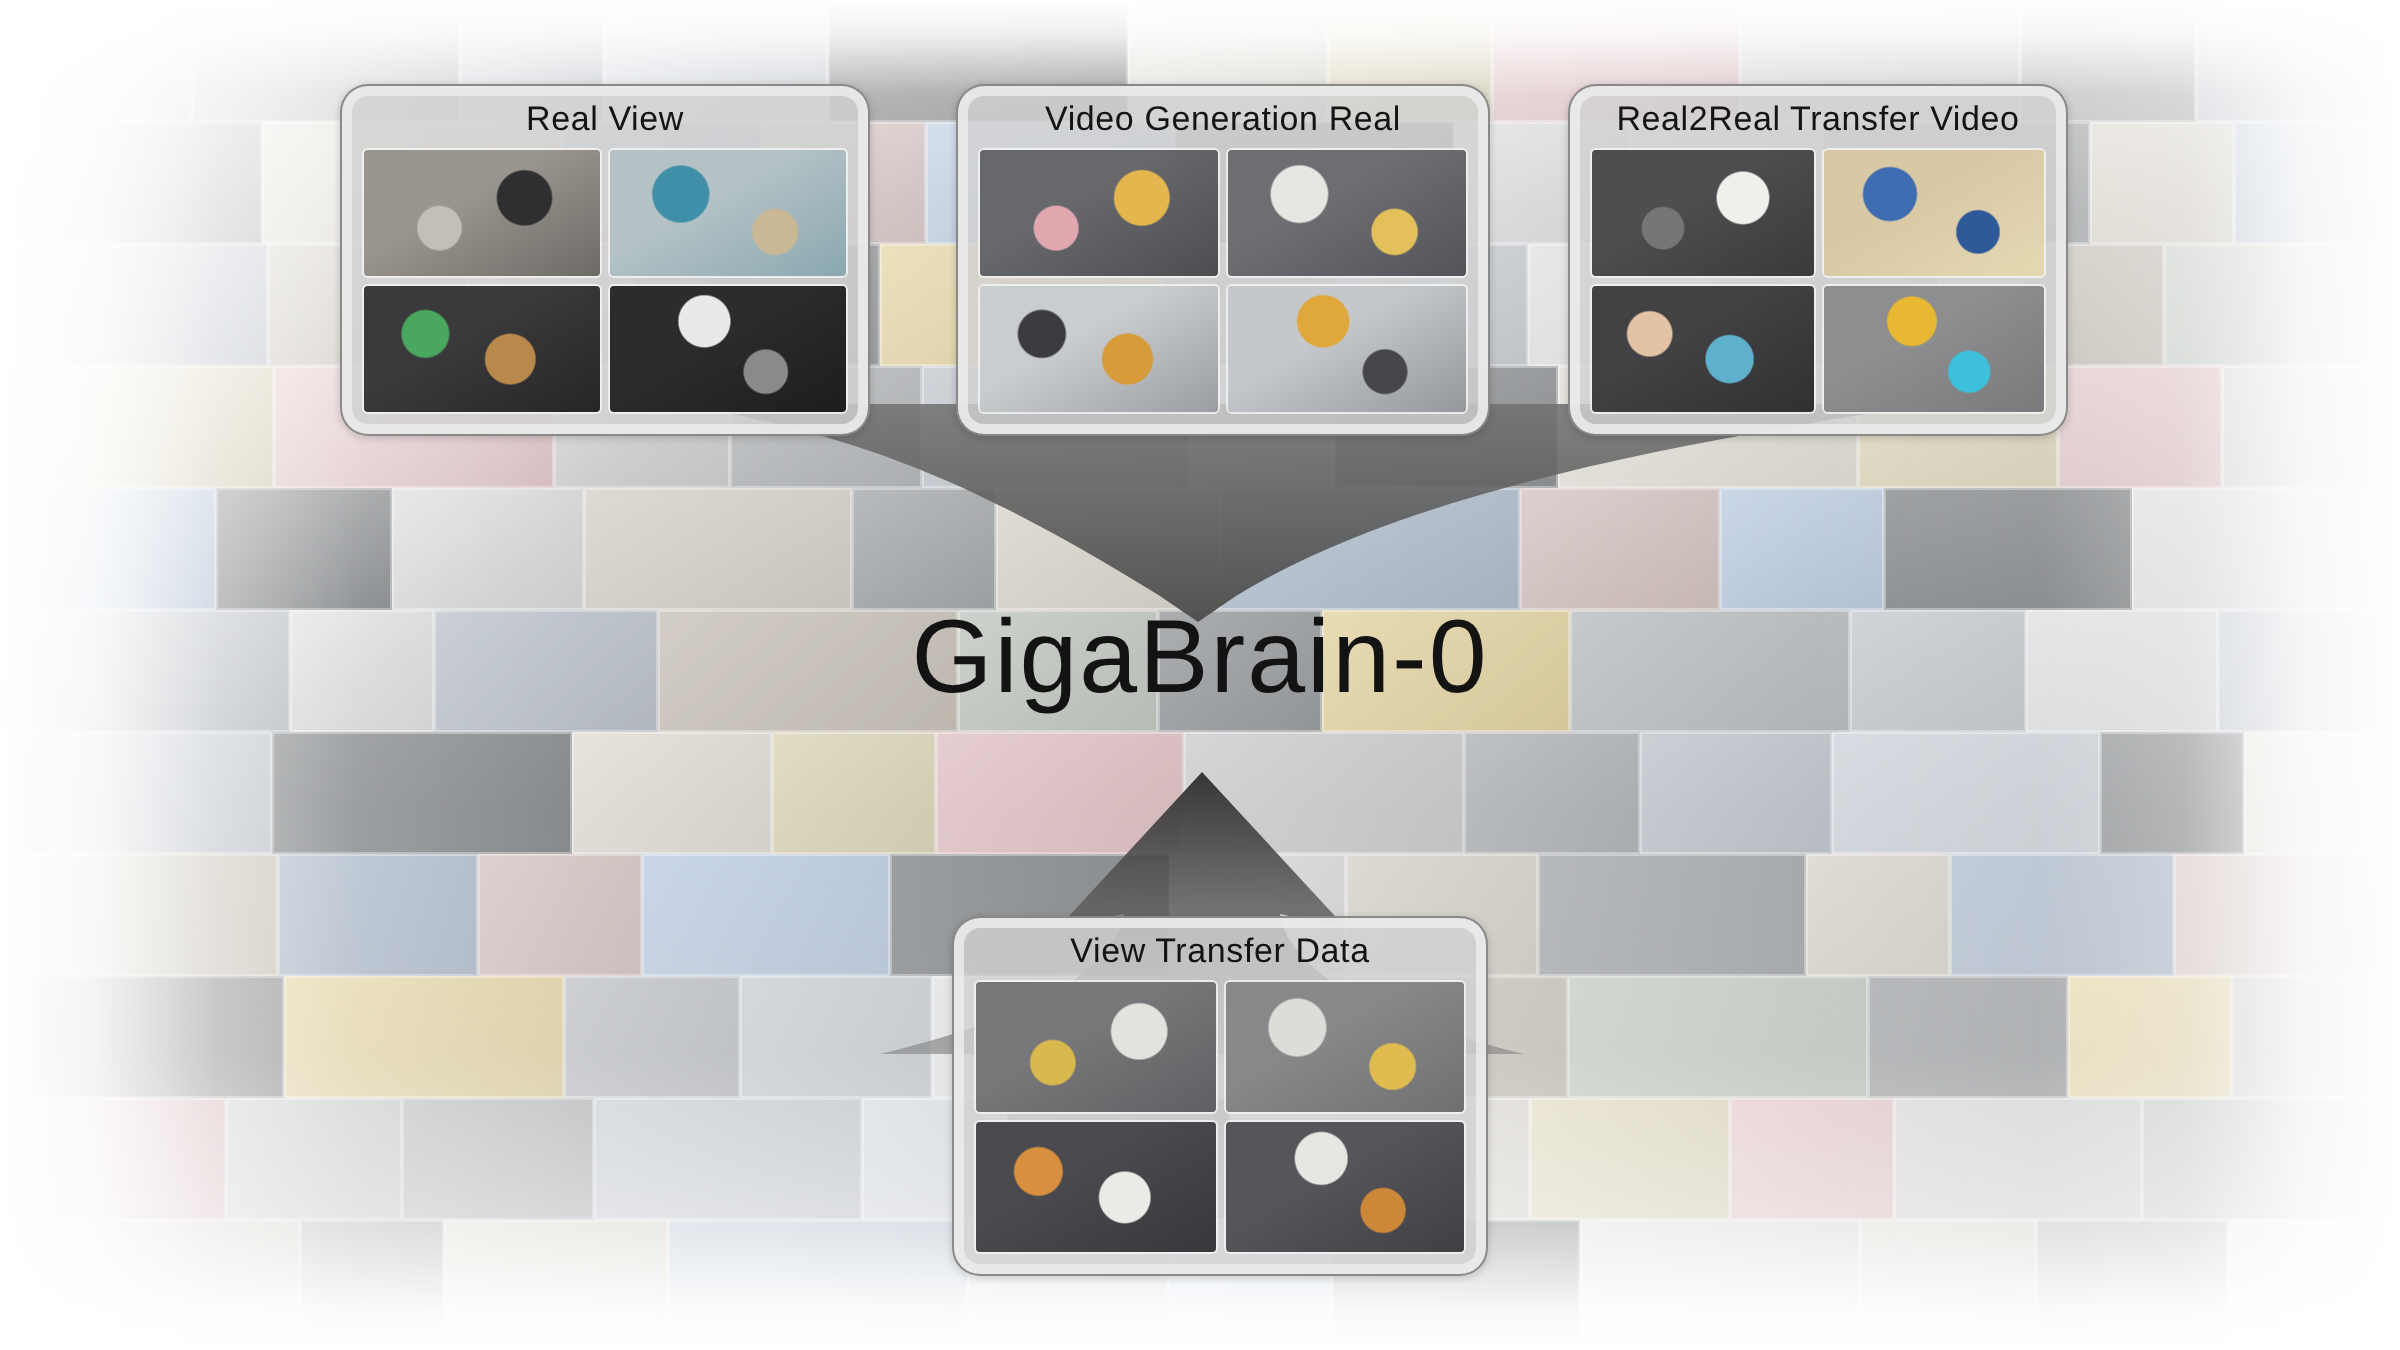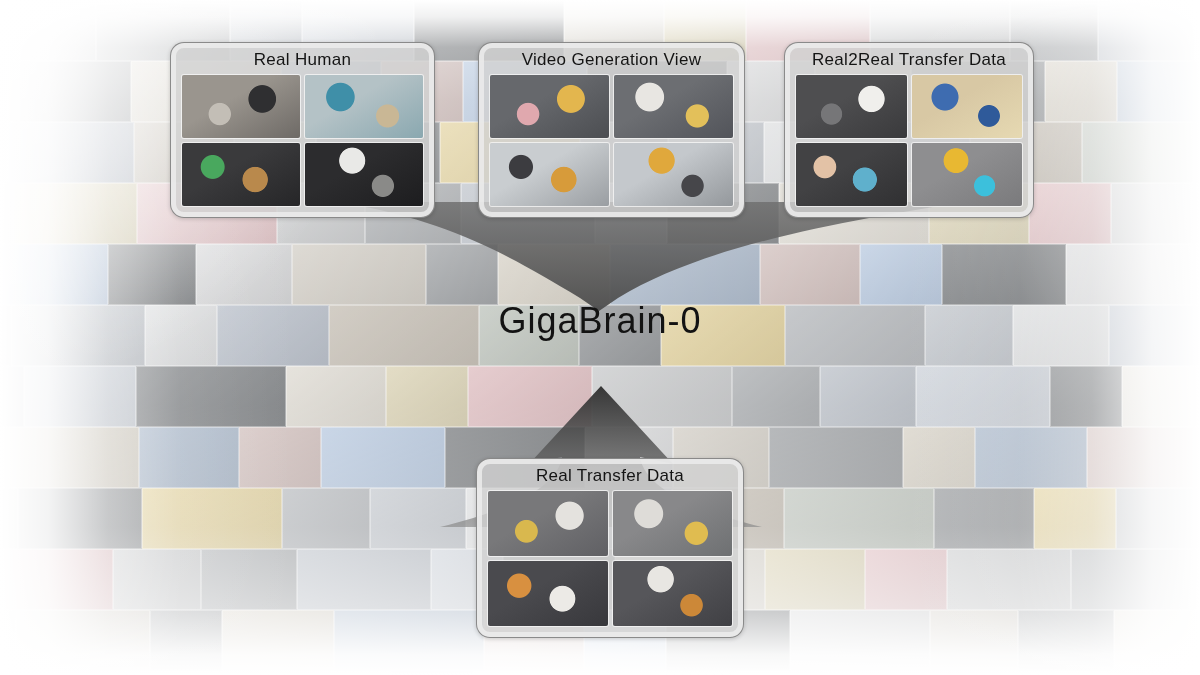--- a/index.html
+++ b/index.html
@@ -49,21 +49,21 @@
   .pos-br{left:784px;top:458px;width:252px;height:180px;}
   .panel-title{
     font-size:17px;font-weight:400;letter-spacing:.3px;color:#141414;
     text-align:center;margin:2px 0 5px;line-height:1.2;white-space:nowrap;
   }
   .photo-grid{flex:1;display:grid;grid-template-columns:1fr 1fr;grid-template-rows:1fr 1fr;gap:5px;}
   .photo{border-radius:2px;box-shadow:0 0 0 1px rgba(248,248,248,.75);background:#888;}
   
   .main-title{
     position:absolute;left:0;right:0;top:303px;text-align:center;
-    font-size:36px;font-weight:400;letter-spacing:1px;color:#131313;line-height:1;
+    font-size:52px;font-weight:400;letter-spacing:1px;color:#131313;line-height:1;
   }
 </style>
 </head>
 <body>
 
 <div class="stage">
 
   <div id="collage" class="collage">
       <div class="c-row" style="height: 61px; margin-left: 0px;">
         <div class="c-tile" style="width: 96px; background-color: rgb(182, 184, 186);"></div>
@@ -242,52 +242,52 @@
       <linearGradient id="gBot" x1="0" y1="386" x2="0" y2="530" gradientUnits="userSpaceOnUse">
         <stop offset="0" stop-opacity="0.95" stop-color="#2e2e2e"></stop>
         <stop offset="1" stop-opacity="0.7" stop-color="#909090"></stop>
       </linearGradient>
     </defs>
     <path fill="url(#gTop)" d="M340,202 L962,202 C870,218 712,240 618,298 L599,311 L580,298 C486,240 430,218 340,202 Z"></path>
     <path fill="url(#gBot)" d="M601,386 L673,464 L640,457 C645,490 700,512 762,527 L440,527 C502,512 557,490 562,457 L529,464 Z"></path>
   </svg>
 
   <section class="panel pos-tl">
-    <h2 class="panel-title">Real Human</h2>
+    <h2 class="panel-title">Real View</h2>
     <div class="photo-grid">
       <div class="photo" style="background: radial-gradient(circle at 68% 38%, rgb(47, 47, 49) 0px, rgb(47, 47, 49) 15%, transparent 16%), radial-gradient(circle at 32% 62%, rgb(195, 190, 182) 0px, rgb(195, 190, 182) 12%, transparent 13%), linear-gradient(150deg, rgb(154, 149, 142) 0%, rgb(154, 149, 142) 40%, rgb(110, 106, 102) 100%);"></div>
       <div class="photo" style="background: radial-gradient(circle at 30% 35%, rgb(63, 143, 168) 0px, rgb(63, 143, 168) 15%, transparent 16%), radial-gradient(circle at 70% 65%, rgb(201, 183, 149) 0px, rgb(201, 183, 149) 12%, transparent 13%), linear-gradient(150deg, rgb(180, 194, 198) 0%, rgb(180, 194, 198) 40%, rgb(138, 168, 176) 100%);"></div>
       <div class="photo" style="background: radial-gradient(circle at 62% 58%, rgb(185, 137, 76) 0px, rgb(185, 137, 76) 15%, transparent 16%), radial-gradient(circle at 26% 38%, rgb(73, 168, 94) 0px, rgb(73, 168, 94) 12%, transparent 13%), linear-gradient(150deg, rgb(58, 58, 60) 0%, rgb(58, 58, 60) 40%, rgb(38, 38, 40) 100%);"></div>
       <div class="photo" style="background: radial-gradient(circle at 40% 28%, rgb(233, 233, 231) 0px, rgb(233, 233, 231) 15%, transparent 16%), radial-gradient(circle at 66% 68%, rgb(138, 138, 136) 0px, rgb(138, 138, 136) 12%, transparent 13%), linear-gradient(150deg, rgb(44, 44, 46) 0%, rgb(44, 44, 46) 40%, rgb(29, 29, 31) 100%);"></div>
     </div>
   </section>
 
   <section class="panel pos-tc">
-    <h2 class="panel-title">Video Generation View</h2>
+    <h2 class="panel-title">Video Generation Real</h2>
     <div class="photo-grid">
       <div class="photo" style="background: radial-gradient(circle at 68% 38%, rgb(227, 182, 78) 0px, rgb(227, 182, 78) 15%, transparent 16%), radial-gradient(circle at 32% 62%, rgb(224, 168, 174) 0px, rgb(224, 168, 174) 12%, transparent 13%), linear-gradient(150deg, rgb(102, 104, 108) 0%, rgb(102, 104, 108) 40%, rgb(76, 78, 82) 100%);"></div>
       <div class="photo" style="background: radial-gradient(circle at 30% 35%, rgb(232, 230, 226) 0px, rgb(232, 230, 226) 15%, transparent 16%), radial-gradient(circle at 70% 65%, rgb(227, 192, 90) 0px, rgb(227, 192, 90) 12%, transparent 13%), linear-gradient(150deg, rgb(108, 110, 114) 0%, rgb(108, 110, 114) 40%, rgb(82, 84, 90) 100%);"></div>
       <div class="photo" style="background: radial-gradient(circle at 62% 58%, rgb(215, 155, 58) 0px, rgb(215, 155, 58) 15%, transparent 16%), radial-gradient(circle at 26% 38%, rgb(60, 60, 64) 0px, rgb(60, 60, 64) 12%, transparent 13%), linear-gradient(150deg, rgb(201, 205, 208) 0%, rgb(201, 205, 208) 40%, rgb(154, 158, 162) 100%);"></div>
       <div class="photo" style="background: radial-gradient(circle at 40% 28%, rgb(224, 168, 60) 0px, rgb(224, 168, 60) 15%, transparent 16%), radial-gradient(circle at 66% 68%, rgb(70, 70, 74) 0px, rgb(70, 70, 74) 12%, transparent 13%), linear-gradient(150deg, rgb(196, 200, 204) 0%, rgb(196, 200, 204) 40%, rgb(148, 152, 156) 100%);"></div>
     </div>
   </section>
 
   <section class="panel pos-tr">
-    <h2 class="panel-title">Real2Real Transfer Data</h2>
+    <h2 class="panel-title">Real2Real Transfer Video</h2>
     <div class="photo-grid">
       <div class="photo" style="background: radial-gradient(circle at 68% 38%, rgb(240, 239, 236) 0px, rgb(240, 239, 236) 15%, transparent 16%), radial-gradient(circle at 32% 62%, rgb(118, 118, 120) 0px, rgb(118, 118, 120) 12%, transparent 13%), linear-gradient(150deg, rgb(78, 78, 80) 0%, rgb(78, 78, 80) 40%, rgb(58, 58, 60) 100%);"></div>
       <div class="photo" style="background: radial-gradient(circle at 30% 35%, rgb(62, 108, 176) 0px, rgb(62, 108, 176) 15%, transparent 16%), radial-gradient(circle at 70% 65%, rgb(47, 90, 154) 0px, rgb(47, 90, 154) 12%, transparent 13%), linear-gradient(150deg, rgb(216, 200, 164) 0%, rgb(216, 200, 164) 40%, rgb(230, 217, 178) 100%);"></div>
       <div class="photo" style="background: radial-gradient(circle at 62% 58%, rgb(95, 176, 204) 0px, rgb(95, 176, 204) 15%, transparent 16%), radial-gradient(circle at 26% 38%, rgb(227, 194, 166) 0px, rgb(227, 194, 166) 12%, transparent 13%), linear-gradient(150deg, rgb(66, 66, 68) 0%, rgb(66, 66, 68) 40%, rgb(48, 48, 50) 100%);"></div>
       <div class="photo" style="background: radial-gradient(circle at 40% 28%, rgb(232, 184, 50) 0px, rgb(232, 184, 50) 15%, transparent 16%), radial-gradient(circle at 66% 68%, rgb(60, 192, 220) 0px, rgb(60, 192, 220) 12%, transparent 13%), linear-gradient(150deg, rgb(142, 142, 144) 0%, rgb(142, 142, 144) 40%, rgb(122, 122, 124) 100%);"></div>
     </div>
   </section>
 
 
   <section class="panel pos-bc">
-    <h2 class="panel-title">Real Transfer Data</h2>
+    <h2 class="panel-title">View Transfer Data</h2>
     <div class="photo-grid">
       <div class="photo" style="background: radial-gradient(circle at 68% 38%, rgb(228, 226, 222) 0px, rgb(228, 226, 222) 15%, transparent 16%), radial-gradient(circle at 32% 62%, rgb(217, 184, 78) 0px, rgb(217, 184, 78) 12%, transparent 13%), linear-gradient(150deg, rgb(120, 120, 122) 0%, rgb(120, 120, 122) 40%, rgb(96, 96, 100) 100%);"></div>
       <div class="photo" style="background: radial-gradient(circle at 30% 35%, rgb(222, 220, 216) 0px, rgb(222, 220, 216) 15%, transparent 16%), radial-gradient(circle at 70% 65%, rgb(224, 188, 80) 0px, rgb(224, 188, 80) 12%, transparent 13%), linear-gradient(150deg, rgb(136, 136, 138) 0%, rgb(136, 136, 138) 40%, rgb(110, 112, 114) 100%);"></div>
       <div class="photo" style="background: radial-gradient(circle at 62% 58%, rgb(236, 234, 230) 0px, rgb(236, 234, 230) 15%, transparent 16%), radial-gradient(circle at 26% 38%, rgb(216, 144, 64) 0px, rgb(216, 144, 64) 12%, transparent 13%), linear-gradient(150deg, rgb(74, 74, 78) 0%, rgb(74, 74, 78) 40%, rgb(56, 56, 60) 100%);"></div>
       <div class="photo" style="background: radial-gradient(circle at 40% 28%, rgb(232, 230, 226) 0px, rgb(232, 230, 226) 15%, transparent 16%), radial-gradient(circle at 66% 68%, rgb(204, 136, 56) 0px, rgb(204, 136, 56) 12%, transparent 13%), linear-gradient(150deg, rgb(86, 86, 90) 0%, rgb(86, 86, 90) 40%, rgb(64, 64, 68) 100%);"></div>
     </div>
   </section>
 
 
   <div class="main-title">GigaBrain-0</div>

